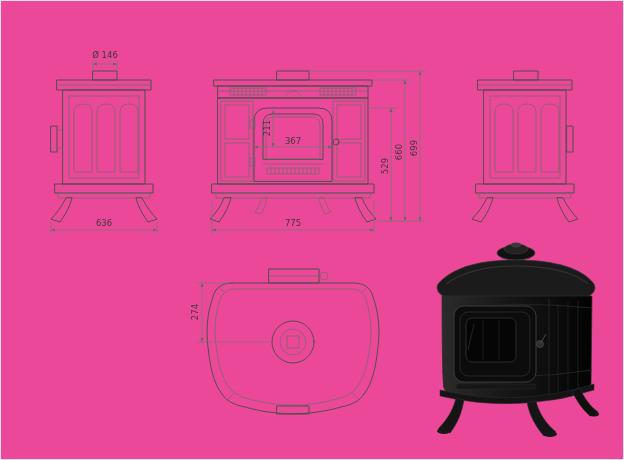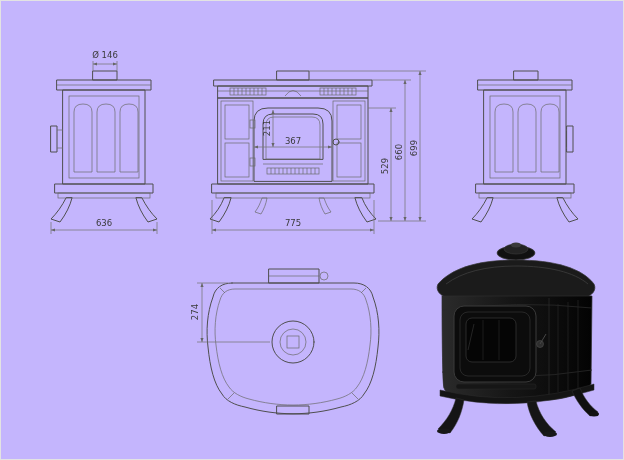--- a/index.html
+++ b/index.html
@@ -1,16 +1,16 @@
 <!DOCTYPE html>
 <html><head>
 <meta charset="utf-8">
 <style>
   html,body{margin:0;padding:0;background:#ffffff;}
-  .sheet{position:relative;width:624px;height:460px;background:#c4b5fd;overflow:hidden;}
+  .sheet{position:relative;width:624px;height:460px;background:#ec4899;overflow:hidden;}
   svg{position:absolute;top:0;left:0;}
   .ln{stroke:#4f4f4f;stroke-width:1;fill:none;stroke-linejoin:round;stroke-linecap:round;}
   .ln2{stroke:#6a6a6a;stroke-width:.7;fill:none;}
   .dim{stroke:#777;stroke-width:.75;fill:none;}
   .dimtxt{font-family:"DejaVu Sans",sans-serif;font-size:8.5px;fill:#3a3a3a;}
 </style>
 </head>
 <body>
 
 <div class="sheet">

